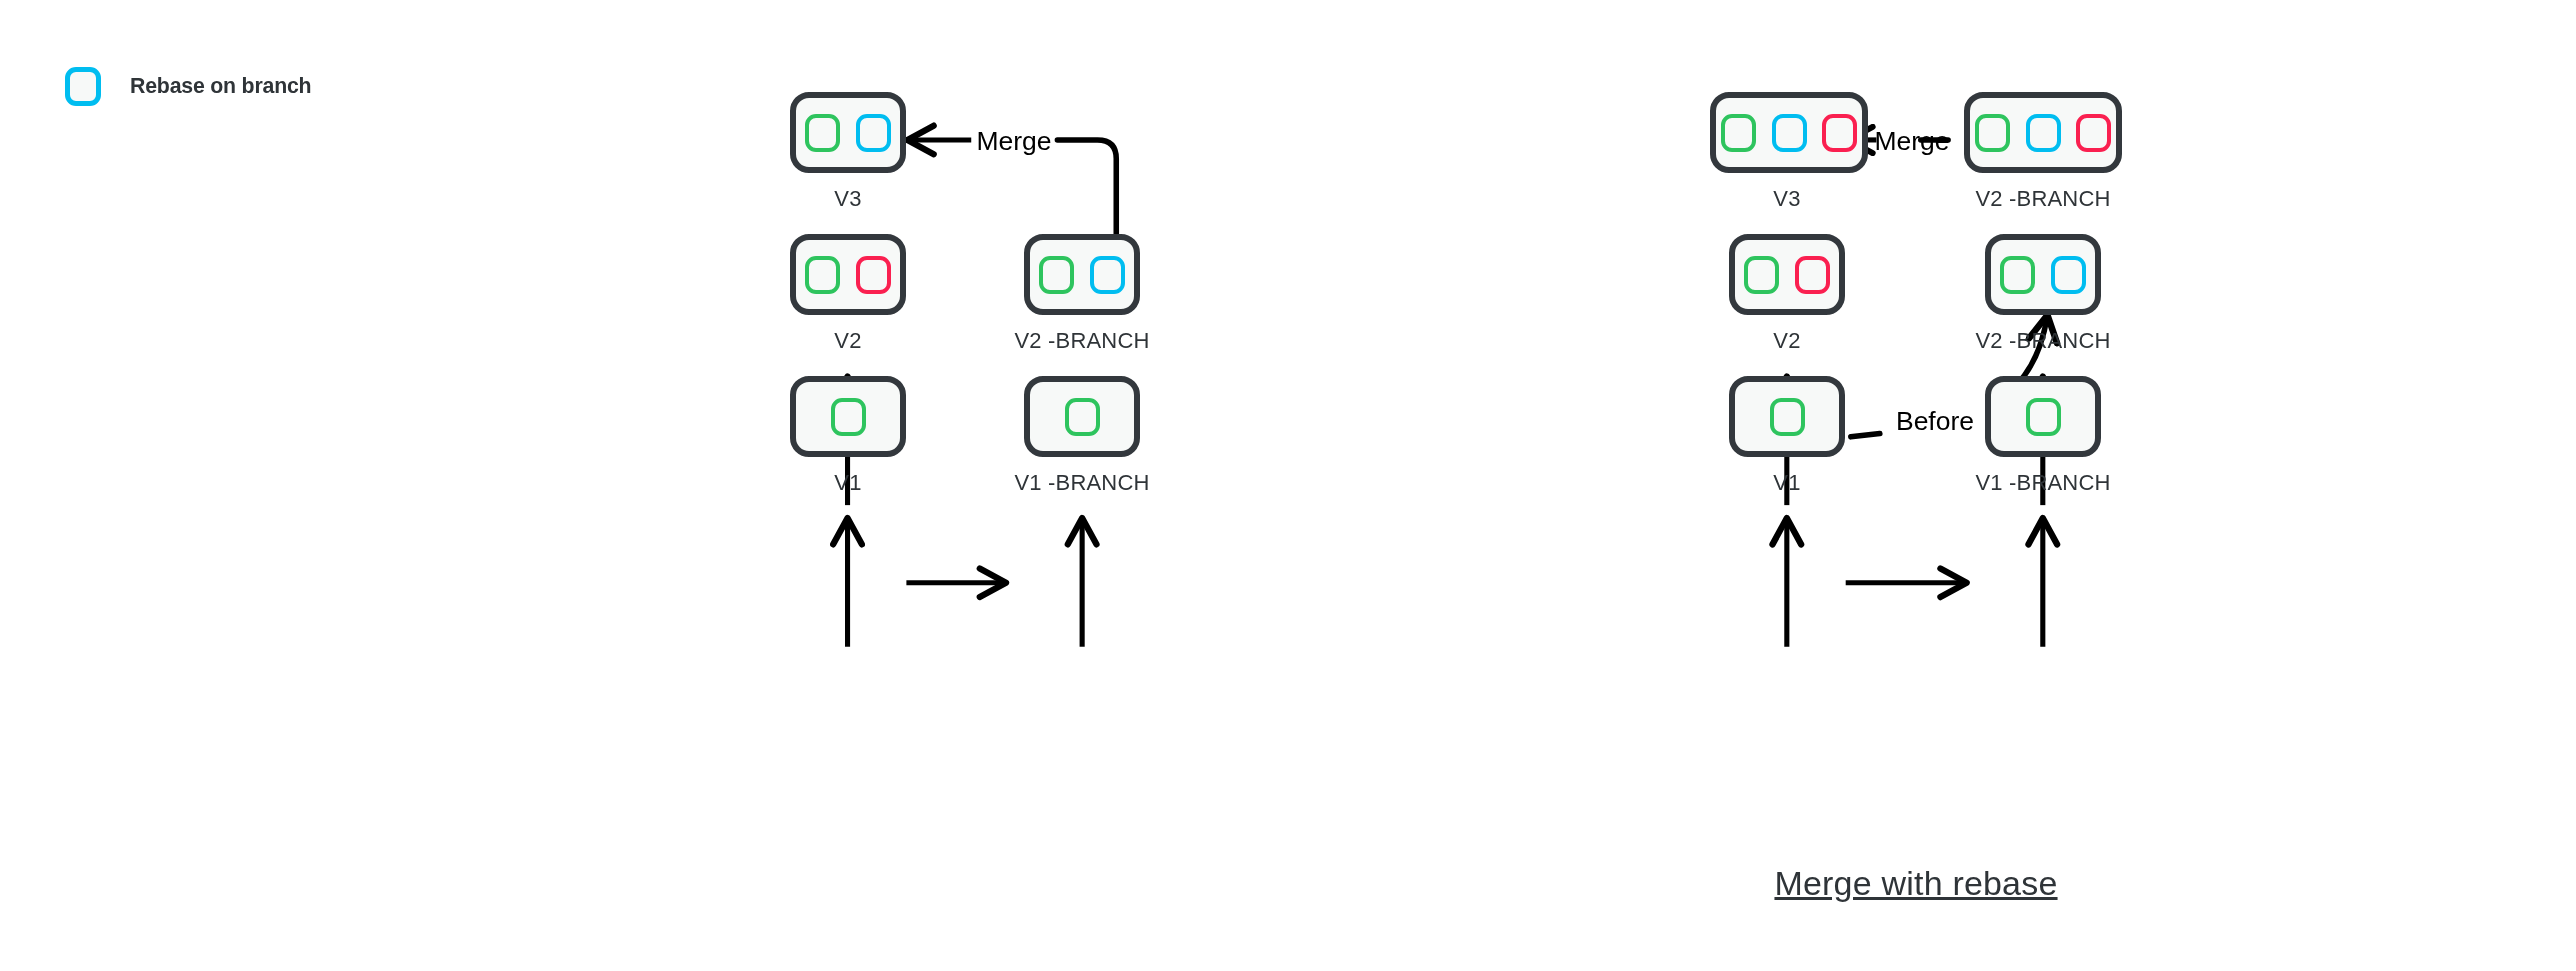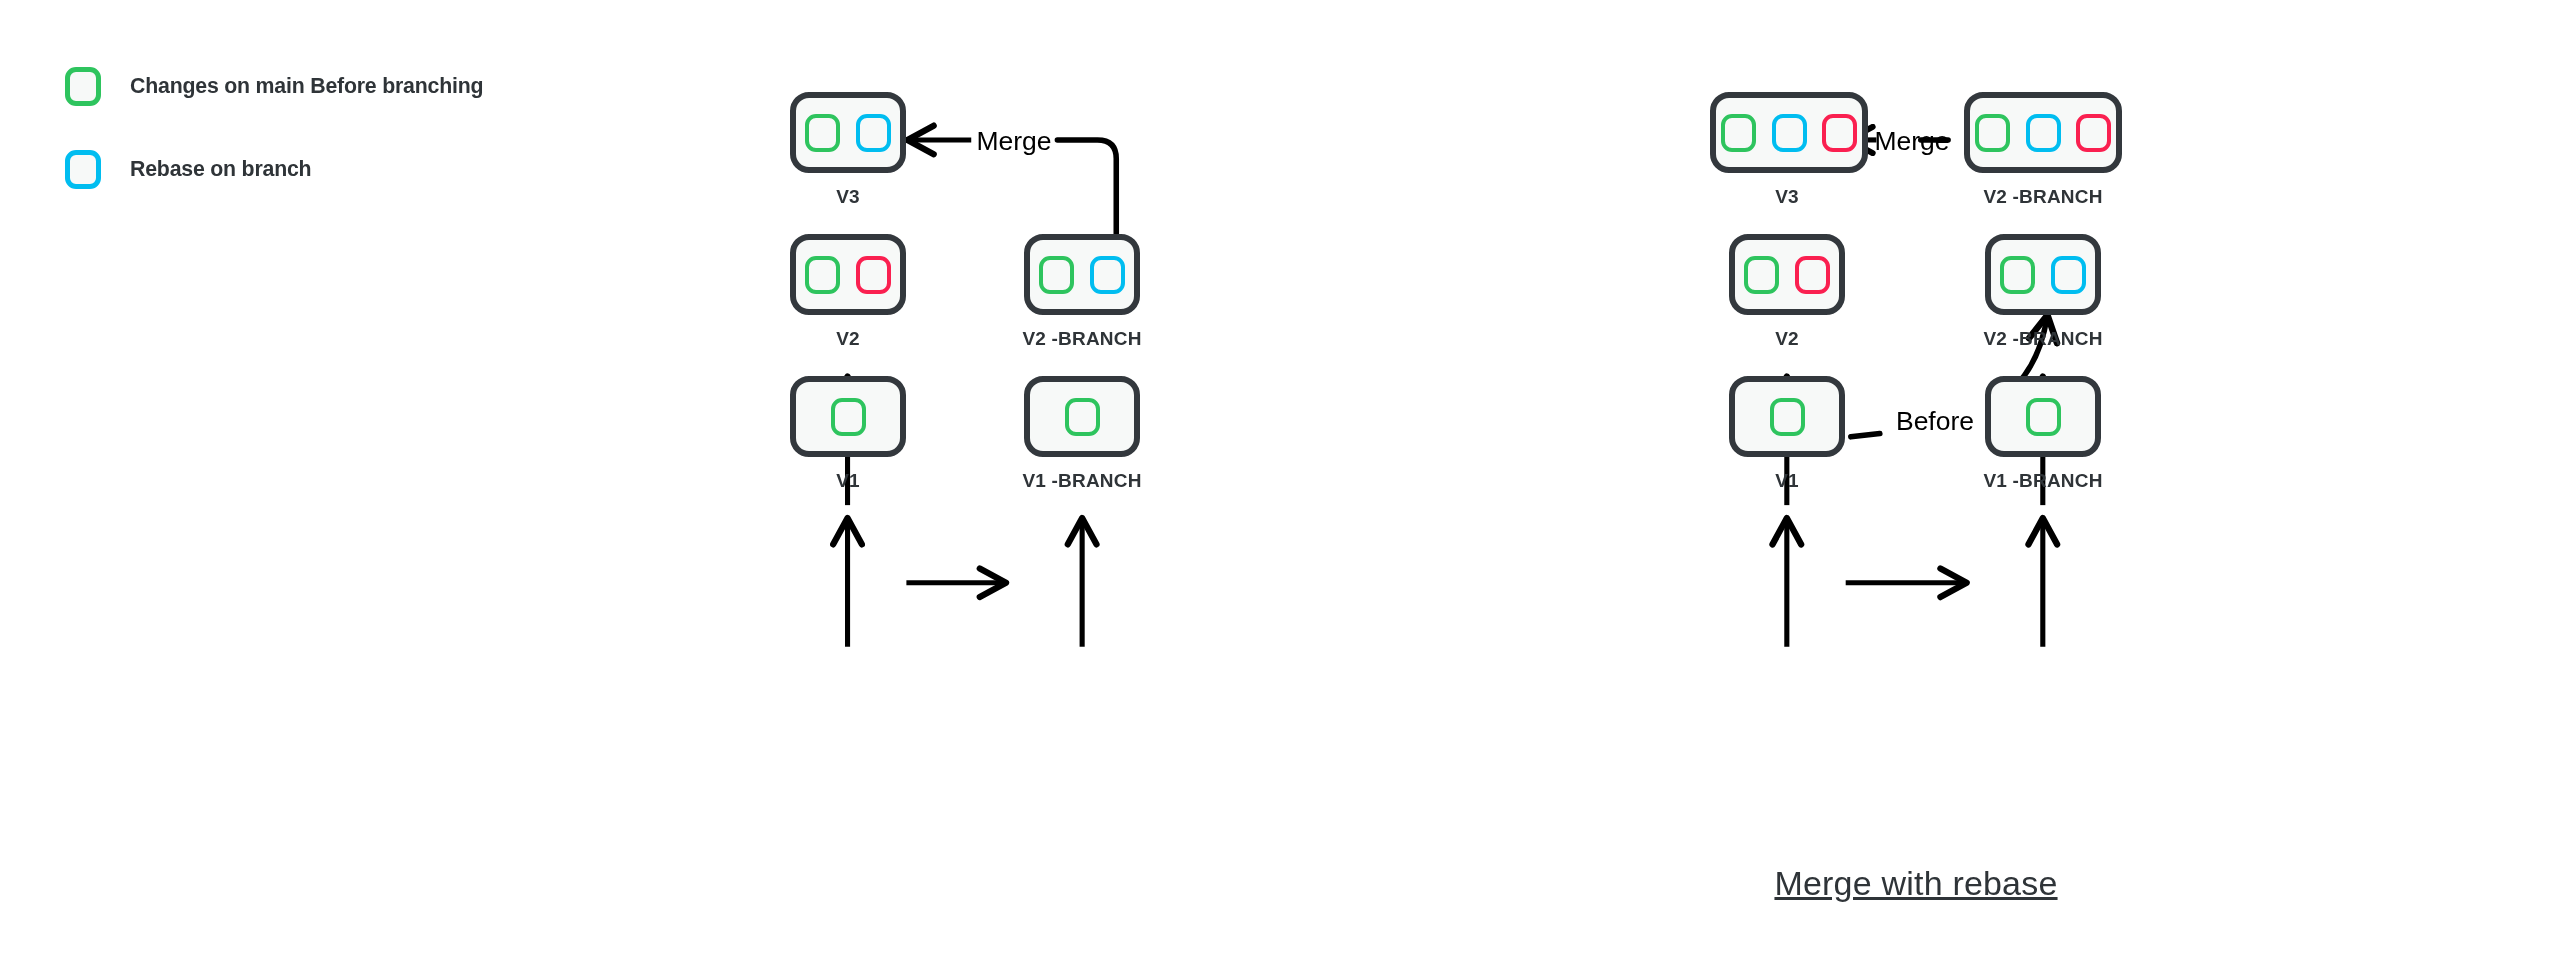--- a/index.html
+++ b/index.html
@@ -87,22 +87,22 @@
     height: 38px;
     border-radius: 11px;
     border-style: solid;
     border-width: 4.3px;
     background: #f7f9f8;
     box-sizing: border-box;
   }
 
   .node-label {
     position: absolute;
-    font-size: 19px;
-    font-weight: bold;
+    font-size: 22px;
+    font-weight: normal;
     color: #2f3438;
     letter-spacing: 0.2px;
     white-space: nowrap;
     text-align: right;
     transform: translateX(-50%);
   }
 
   .edge-label {
     position: absolute;
     font-size: 26.5px;
@@ -118,24 +118,20 @@
     color: #2f3438;
     white-space: nowrap;
     transform: translateX(-50%);
     letter-spacing: 0.2px;
   }
 </style>
 </head>
 <body style="background: rgb(255, 255, 255);">
 
 <div id="legend">
-  <div class="legend-row">
-    <span class="legend-swatch" style="border-color: rgb(46, 196, 94); background: rgb(247, 249, 248);"></span>
-    <span class="legend-label" style="color: rgb(47, 52, 56);">Changes on main Before branching</span>
-  </div>
   <div class="legend-row">
     <span class="legend-swatch" style="border-color: rgb(0, 189, 240); background: rgb(247, 249, 248);"></span>
     <span class="legend-label" style="color: rgb(47, 52, 56);">Rebase on branch</span>
   </div>
 </div>
 
 <div class="diagram" id="diagram-left">
 
   <svg class="wires" viewBox="0 0 960 1138" width="819" height="971">
     <defs>

